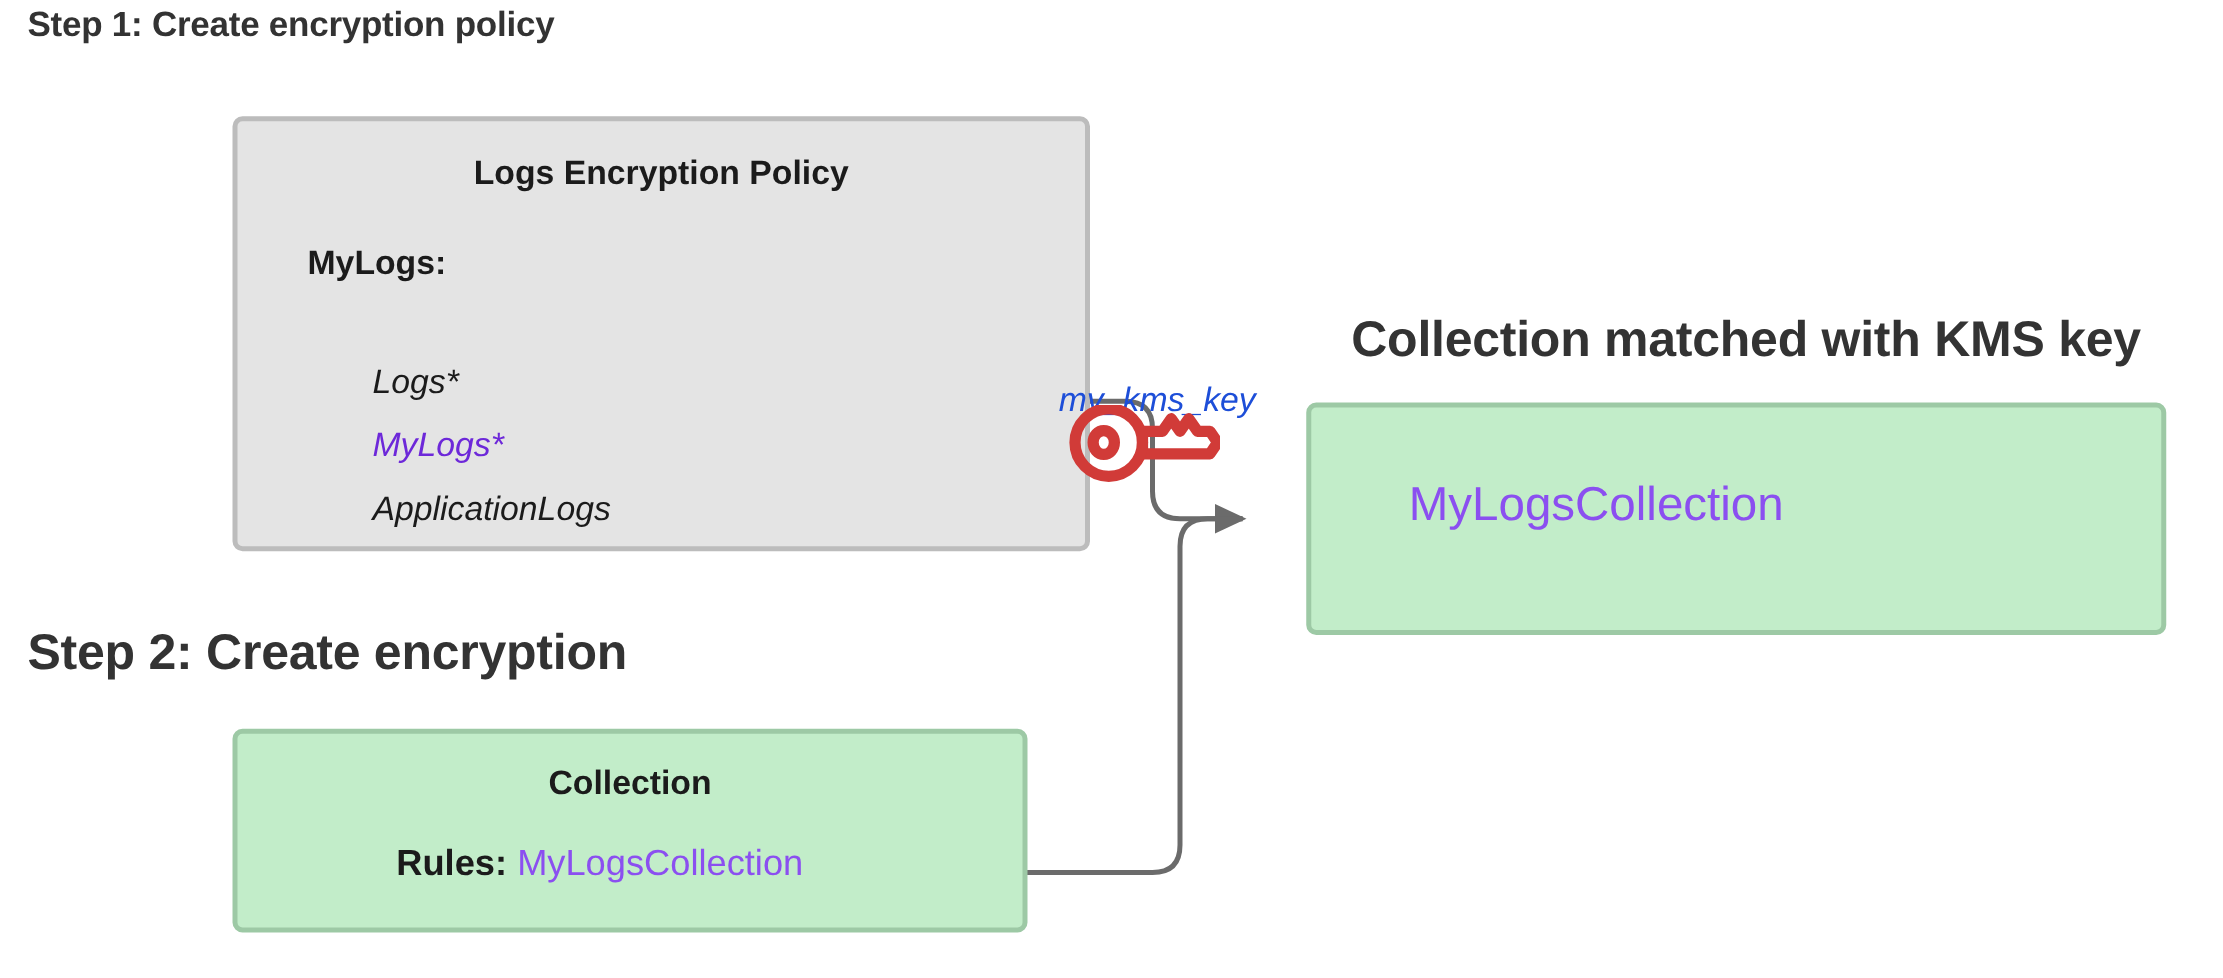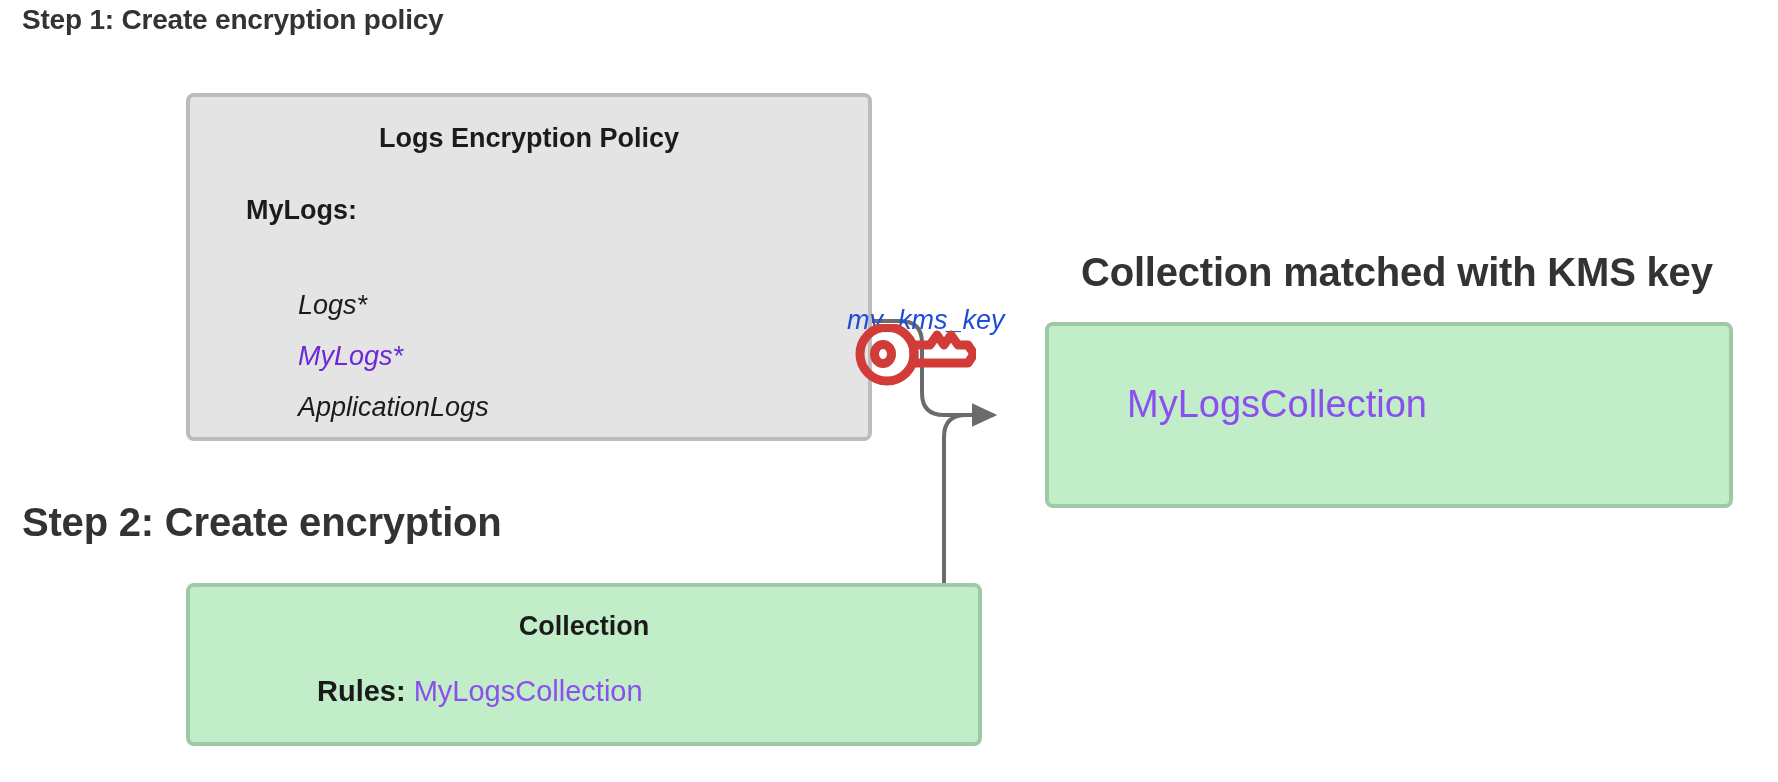--- a/index.html
+++ b/index.html
@@ -41,21 +41,21 @@
     border-radius: 8px;
   }
   #policy-box {
     left: 186px; top: 93px;
     width: 686px; height: 348px;
     background: #e4e4e4;
     border: 4px solid #bcbcbc;
   }
   #collection-box {
     left: 186px; top: 583px;
-    width: 796px; height: 163px;
+    width: 636px; height: 163px;
     background: #c2edc9;
     border: 4px solid #9dc9a5;
   }
   #matched-box {
     left: 1045px; top: 322px;
     width: 688px; height: 186px;
     background: #c2edc9;
     border: 4px solid #9dc9a5;
   }
 

